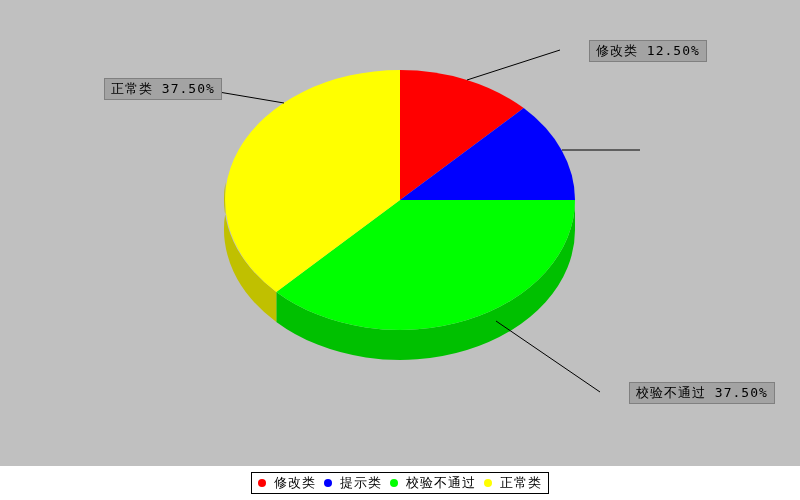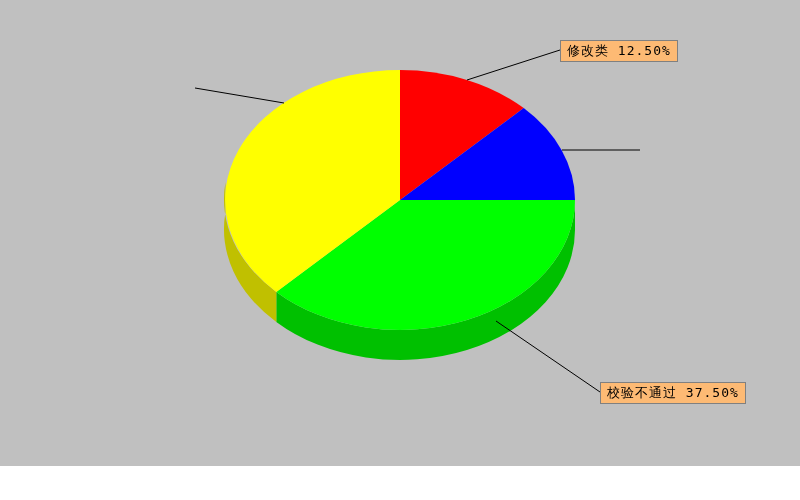--- a/index.html
+++ b/index.html
@@ -30,26 +30,27 @@
     width: 800px; height: 466px;
     overflow: visible;
   }
   .leader {
     stroke: #000;
     stroke-width: 1;
     fill: none;
   }
   .label-box {
     position: absolute;
-    background: #fdba74;
+    background: #a3a3a3;
     border: 1px solid #808080;
     padding: 1px 6px;
     white-space: nowrap;
     letter-spacing: 1px;
     font-size: 13px;
+    margin-left: 29px;
   }
   .legend-strip {
     position: absolute;
     left: 0;
     bottom: 0;
     width: 800px;
     height: 34px;
     background: #fff;
     display: flex;
     align-items: center;
@@ -124,17 +125,33 @@
       <line class="leader" x1="562" y1="150" x2="640" y2="150"></line>
       <line class="leader" x1="496" y1="321" x2="600" y2="392"></line>
       <line class="leader" x1="284" y1="103" x2="195" y2="88"></line>
     </svg>
 
     <div class="label-box" style="left:560px; top:40px;">修改类 12.50%</div>
 
 
     <div class="label-box" style="left:600px; top:382px;text-align:center;">校验不通过 37.50%</div>
 
+    <div class="label-box" style="left:75px; top:78px;">正常类 37.50%</div>
 
   </div>
 
+  <div class="legend-strip">
+    <div class="legend-inner">
+      <span class="swatch" style="background:#ff0000"></span>
+      <span>修改类</span>
+
+      <span class="swatch" style="background:#0000ff"></span>
+      <span>提示类</span>
+
+      <span class="swatch" style="background:#00ff00"></span>
+      <span>校验不通过</span>
+
+      <span class="swatch" style="background:#ffff00"></span>
+      <span>正常类</span>
+    </div>
+  </div>
 
 </div>
 
 </body></html>

